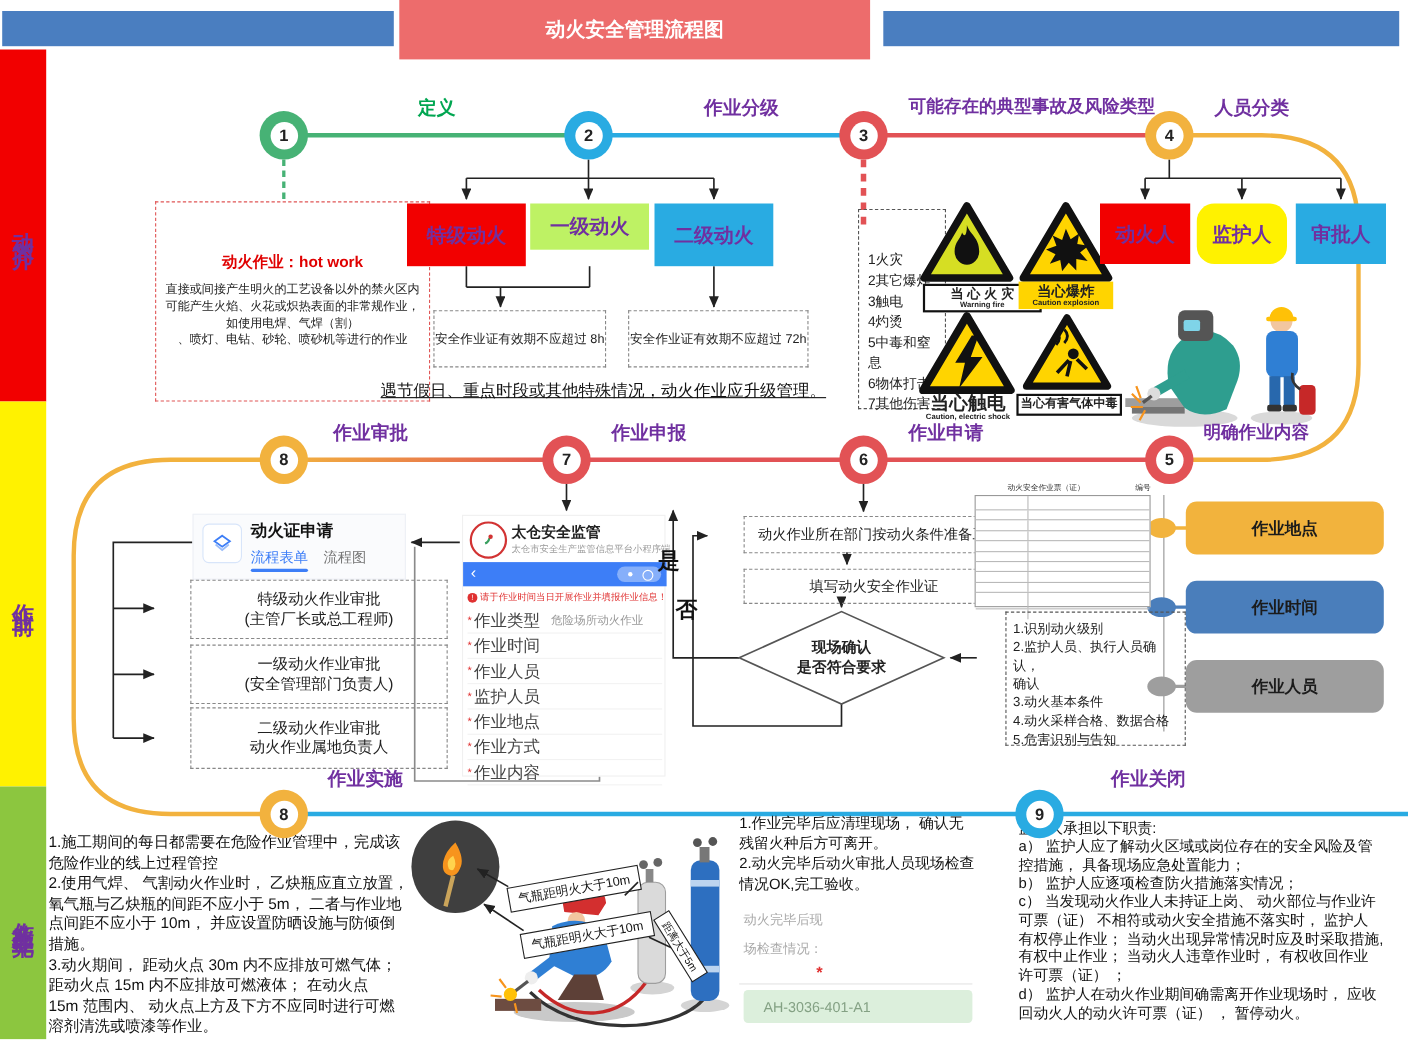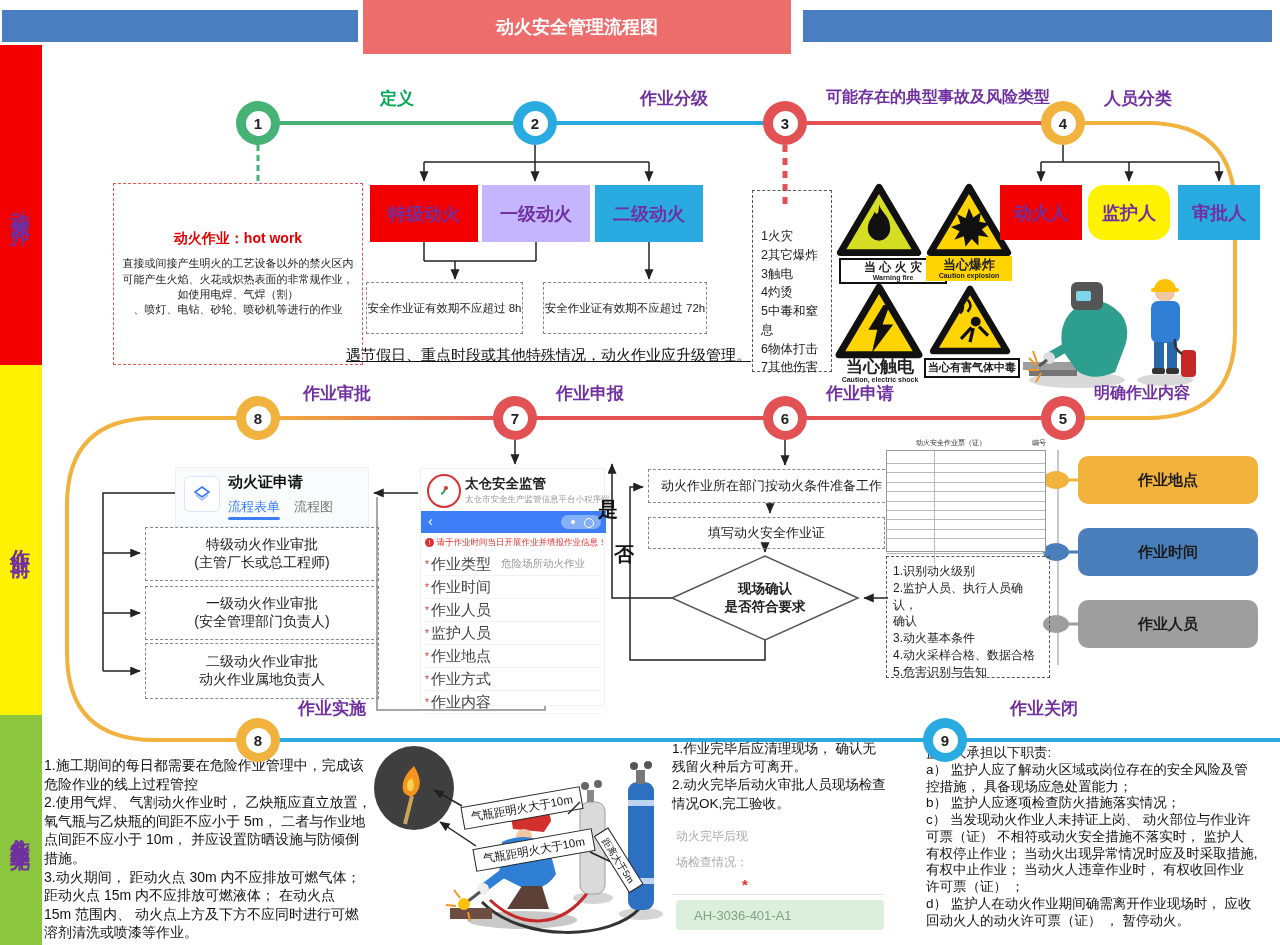--- a/index.html
+++ b/index.html
@@ -6,21 +6,21 @@
   #canvas{position:relative;width:1280px;height:945px;background:#fff;overflow:hidden;
           font-family:"Liberation Sans","DejaVu Sans",sans-serif;color:#222;}
   .abs{position:absolute;}
   .vtext{writing-mode:vertical-rl;letter-spacing:5px;color:#7030A0;font-weight:bold;font-size:20px;
          display:flex;align-items:center;justify-content:center;}
   .circle{position:absolute;width:44px;height:44px;border-radius:50%;display:flex;align-items:center;justify-content:center;z-index:5;}
   .circle i{width:25px;height:25px;background:#fff;border-radius:50%;display:flex;align-items:center;justify-content:center;
             font-style:normal;font-weight:bold;font-size:15px;color:#222;}
   .slabel{position:absolute;font-weight:bold;color:#7030A0;font-size:17px;white-space:nowrap;z-index:5;}
   .dash{position:absolute;border:1.5px dashed #888;display:flex;align-items:center;justify-content:center;
-        text-align:center;white-space:pre-line;font-size:13px;color:#222;}
+        text-align:center;white-space:pre-line;font-size:13px;color:#222;margin-left:28px;}
   .grade{position:absolute;display:flex;align-items:center;justify-content:center;font-weight:bold;font-size:18px;color:#7030A0;}
   .tag{position:absolute;border-radius:10px;display:flex;align-items:center;justify-content:center;
        font-weight:bold;font-size:15px;color:#1b1b1b;width:180px;height:48px;}
   .pre{white-space:pre-line;}
   .signlabel{position:absolute;text-align:center;line-height:1.05;}
   .mfrow{border-top:1px solid #b9b9b9;height:8.4px;position:relative;}
   .mfrow .c1{position:absolute;left:0;top:0;bottom:0;width:30%;border-right:1px solid #b9b9b9;}
   .approw{position:relative;height:22px;border-bottom:1px solid #f2f2f2;display:flex;align-items:center;}
   .approw .star{color:#e03131;font-size:10px;margin-right:2px;}
   .approw .lab{color:#444;font-size:15px;}
@@ -123,21 +123,21 @@
     <div style="color:#e00000;font-weight:bold;font-size:14px;margin-bottom:8px;">动火作业：hot work</div>
     <div class="pre" style="font-size:11px;line-height:1.4;">直接或间接产生明火的工艺设备以外的禁火区内
 可能产生火焰、火花或炽热表面的非常规作业，
 如使用电焊、气焊（割）
 、喷灯、电钻、砂轮、喷砂机等进行的作业</div>
   </div>
 
   <div class="grade" style="left:370px;top:185px;width:108px;height:57px;background:#F20000;">
       <span>特级动火</span>
     </div>
-  <div class="grade" style="left:482px;top:185px;width:108px;height:57px;background:#c4b5fd;">
+  <div class="grade" style="left:482px;top:185px;width:108px;height:42px;background:#bef264;">
       <span>一级动火</span>
     </div>
   <div class="grade" style="left:595px;top:185px;width:108px;height:57px;background:#29ABE2;">
       <span>二级动火</span>
     </div>
 
   <div class="dash" style="left:366px;top:282px;width:155px;height:50px;font-size:11.5px;"><span>安全作业证有效期不应超过 8h</span></div>
   <div class="dash" style="left:543px;top:282px;width:162px;height:50px;font-size:11.5px;"><span>安全作业证有效期不应超过 72h</span></div>
   <div class="abs" style="left:346px;top:346px;font-size:15px;color:#111;white-space:nowrap;text-decoration:underline;">遇节假日、重点时段或其他特殊情况，动火作业应升级管理。</div>
 

